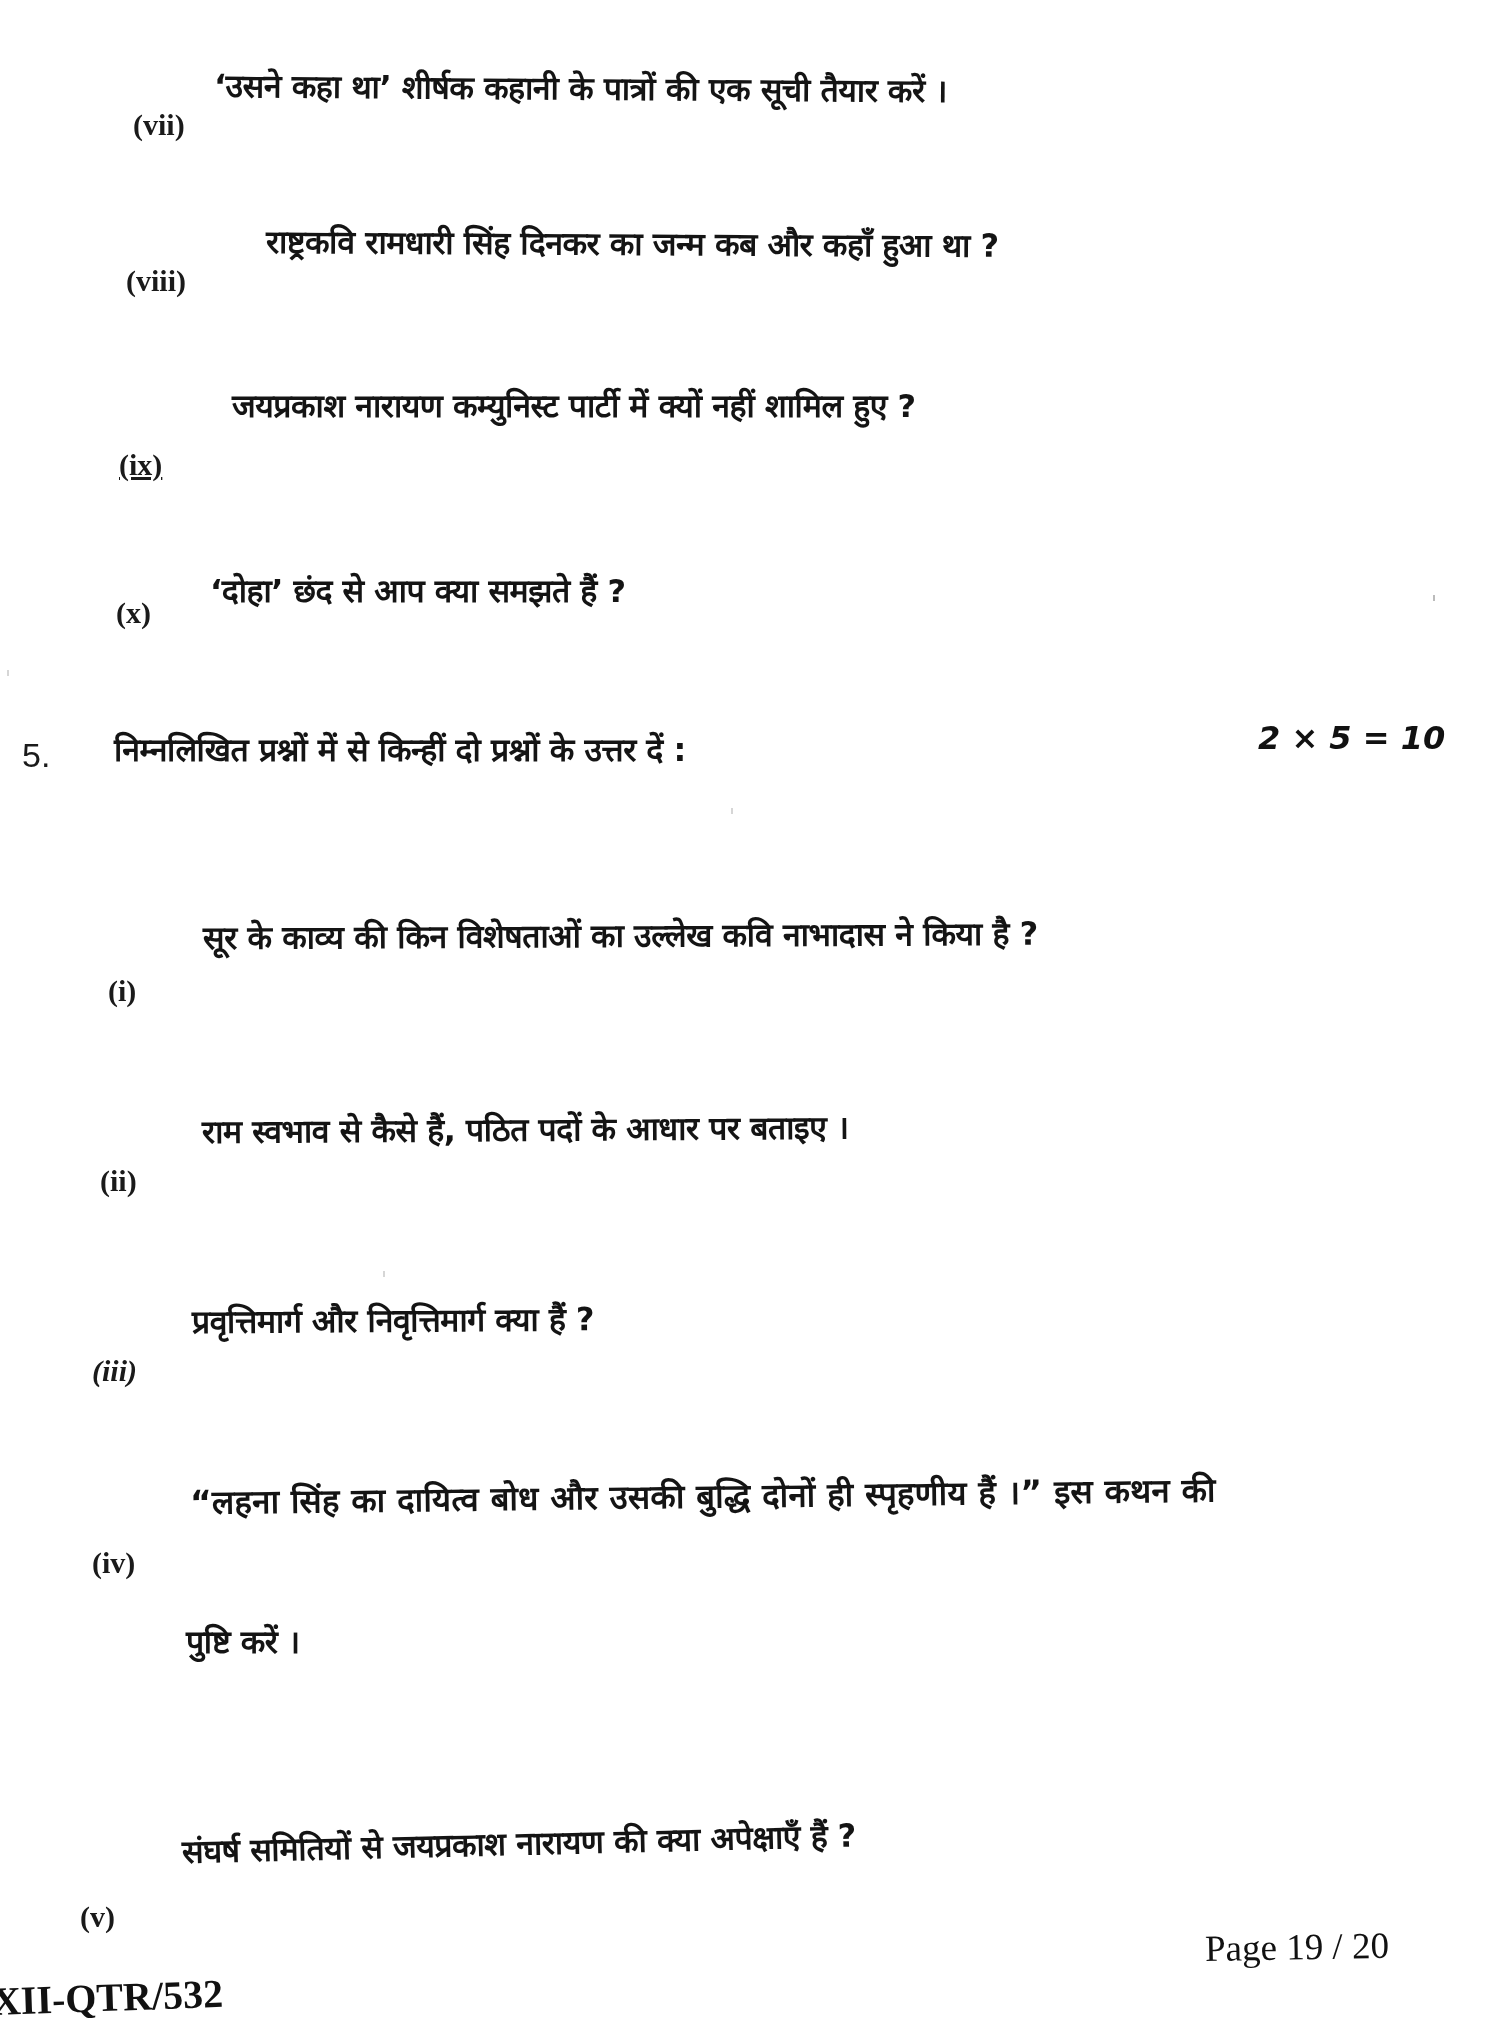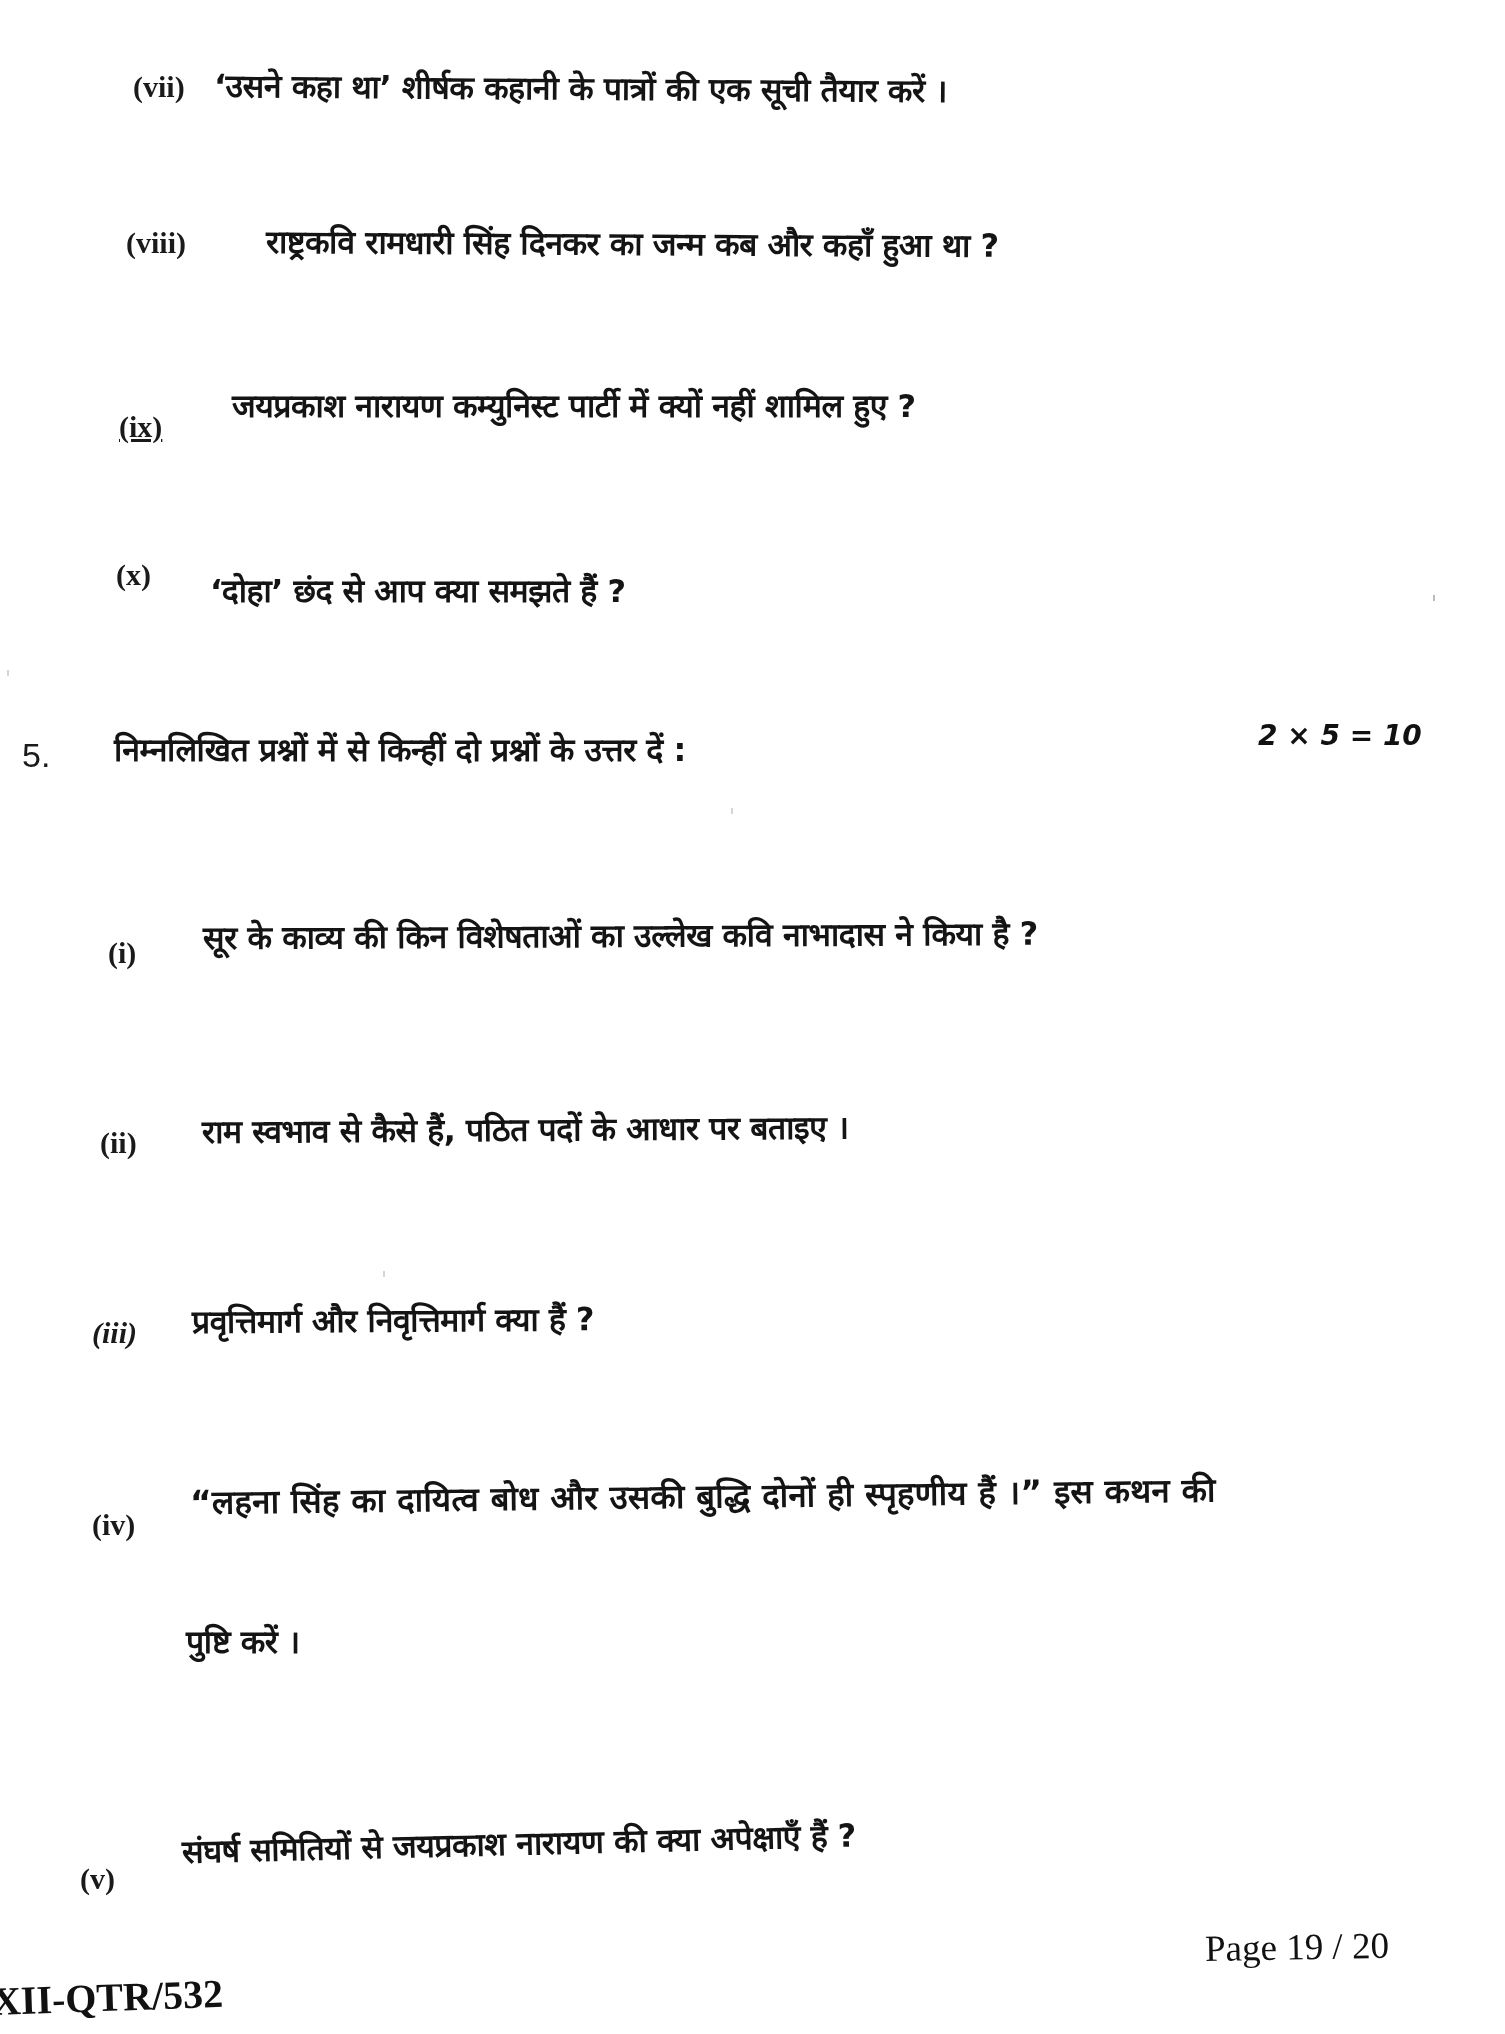--- a/index.html
+++ b/index.html
@@ -18,36 +18,37 @@
     .line {
       position: absolute;
       white-space: nowrap;
       line-height: 1;
     }
     .num {
       font-family: "Liberation Serif", "DejaVu Serif", serif;
       font-size: 30px;
       font-weight: bold;
       color: #1a1a1a;
+      margin-top: 38px;
     }
     .qnum {
       font-family: "Liberation Sans", sans-serif;
       font-size: 34px;
       color: #1a1a1a;
     }
     .hi {
       font-family: "DejaVu Sans", sans-serif;
       font-size: 32px;
       font-weight: bold;
       color: #141414;
       letter-spacing: -0.5px;
     }
     .marks {
       font-family: "DejaVu Sans", sans-serif;
-      font-size: 28px;
+      font-size: 32px;
       font-weight: bold;
       font-style: italic;
       color: #111111;
     }
     .footer-page {
       font-family: "Liberation Serif", "DejaVu Serif", serif;
       font-size: 37px;
       color: #111111;
     }
     .footer-code {

